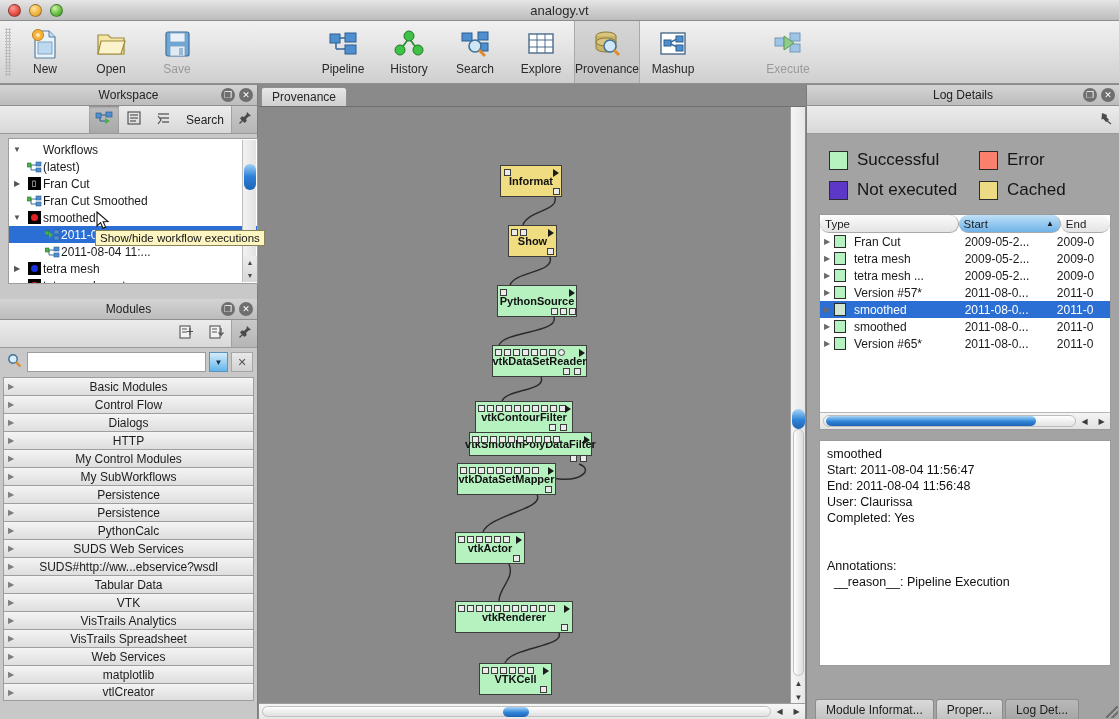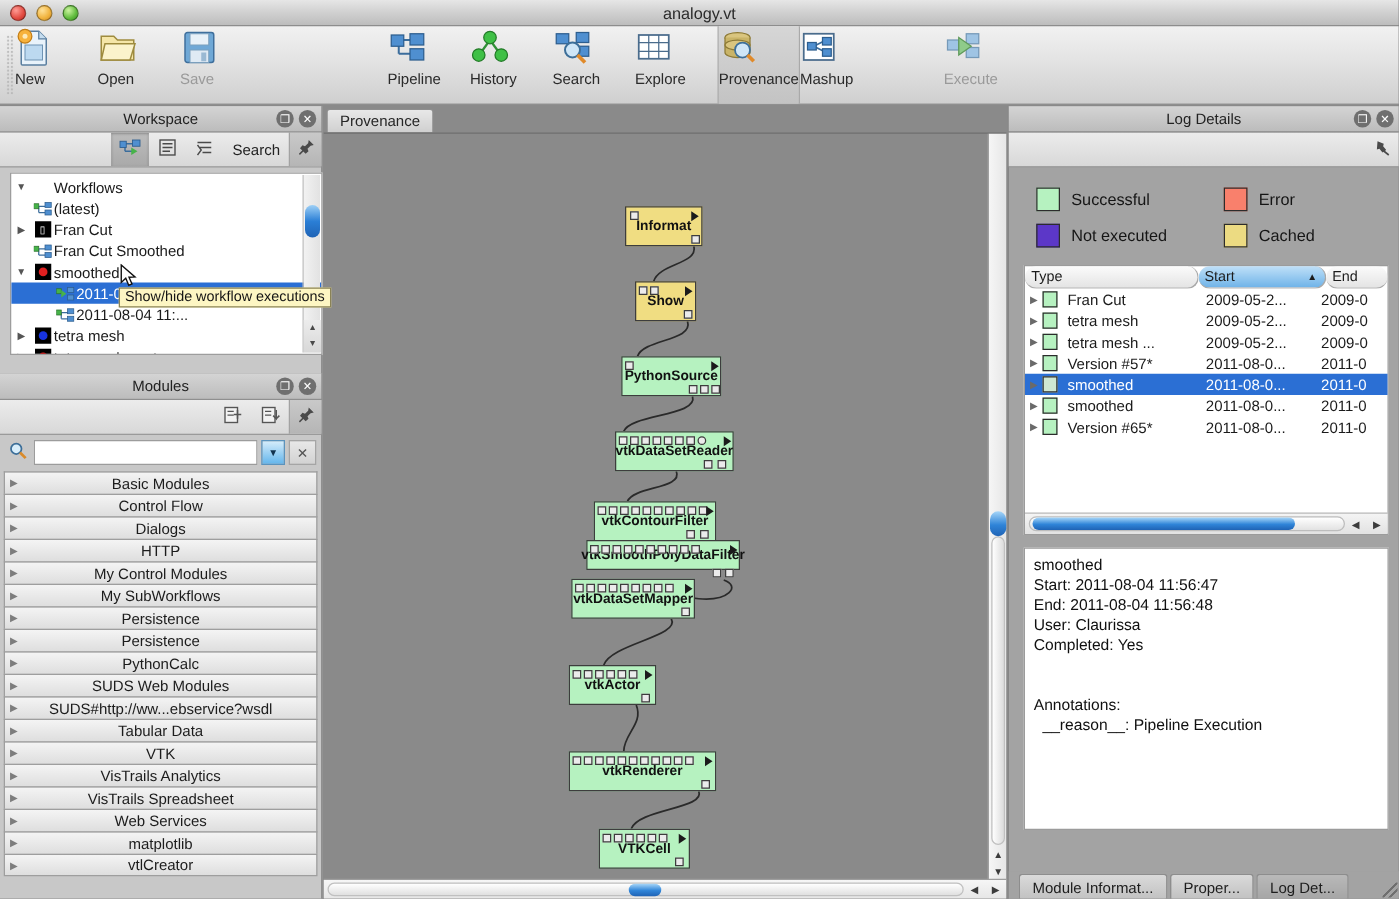--- a/index.html
+++ b/index.html
@@ -39,22 +39,22 @@
   }
   .grip { position: absolute; left: 5px; top: 7px; width: 6px; height: 48px;
     background-image: radial-gradient(circle, #b3b3b3 1px, transparent 1.2px);
     background-size: 3px 3px; opacity: .8; }
   .tb-group { position: absolute; top: 0; height: 62px; display: flex; }
   .tb-left { left: 12px; }
   .tb-center { left: 310px; }
   .tb-right { left: 755px; }
   .tbtn {
     width: 66px; height: 62px;
-    display: flex; flex-direction: column; align-items: flex-start; justify-content: flex-start;
-    cursor: default; border: none; background: transparent;
+    display: flex; flex-direction: column; align-items: center; justify-content: flex-start;
+    padding-top: 6px; cursor: default; border: none; background: transparent;
   }
   .tbtn.active {
     background: linear-gradient(to bottom, #d6d6d6, #c3c3c3);
     border-left: 1px solid #a9a9a9; border-right: 1px solid #a9a9a9;
   }
   .tbtn .ico { height: 34px; display: flex; align-items: center; justify-content: center; }
   .tbtn .lbl { font-size: 12px; color: #2a2a2a; margin-top: 1px; }
   .tbtn.disabled .lbl { color: #9a9a9a; }
 
   
@@ -180,21 +180,21 @@
     background: linear-gradient(to bottom,#a7d6f8,#2f84d8 55%,#1f63b5); }
   .hsc-arrows { width: 34px; display: flex; align-items: center; justify-content: space-around; font-size: 8px; color:#3c3c3c; }
 
   
   .logdetails { position: absolute; left: 806px; top: 85px; width: 313px; height: 634px;
     background: #a3a3a3; border-left: 1px solid #7c7c7c; }
   .ld-toolbar { height: 28px; background: linear-gradient(to bottom,#ececec,#d8d8d8);
     border-bottom: 1px solid #9a9a9a; display:flex; align-items:center; justify-content:flex-end; }
   .ld-legend { padding: 16px 0 10px 0; display: grid; grid-template-columns: 150px 150px;
     row-gap: 10px; padding-left: 22px; }
-  .leg { display: flex; align-items: center; gap: 9px; font-size: 13px; color: #151515; }
+  .leg { display: flex; align-items: center; gap: 9px; font-size: 17px; color: #151515; }
   .swatch { width: 19px; height: 19px; border: 1px solid #2c2c2c; }
   .ld-table { margin: 4px 8px 0 12px; background: #fff; border: 1px solid #9b9b9b; height: 216px; position: relative; }
   .lt-head { display: flex; height: 18px; font-size: 11.5px; }
   .lt-th { border-right: 1px solid #a9a9a9; border-bottom: 1px solid #a9a9a9;
     background: linear-gradient(to bottom,#fbfbfb,#e4e4e4);
     display: flex; align-items: center; padding-left: 5px; color: #1c1c1c; position: relative; border-radius: 9px; }
   .lt-th.sorted { background: linear-gradient(to bottom,#bfe0f8,#6fb3e8); }
   .lt-th .sortarrow { position: absolute; right: 6px; font-size: 8px; }
   .lt-row { display: flex; height: 17px; font-size: 12px; align-items: center; }
   .lt-row.sel { background: #2b6fd4; color: #fff; }
@@ -629,21 +629,21 @@
       <div class="mod-item">
           <span class="marrow">▶</span>
           <span>Persistence</span>
         </div>
       <div class="mod-item">
           <span class="marrow">▶</span>
           <span>PythonCalc</span>
         </div>
       <div class="mod-item">
           <span class="marrow">▶</span>
-          <span>SUDS Web Modules</span>
+          <span>SUDS Web Services</span>
         </div>
       <div class="mod-item">
           <span class="marrow">▶</span>
           <span>SUDS#http://ww...ebservice?wsdl</span>
         </div>
       <div class="mod-item">
           <span class="marrow">▶</span>
           <span>Tabular Data</span>
         </div>
       <div class="mod-item">

